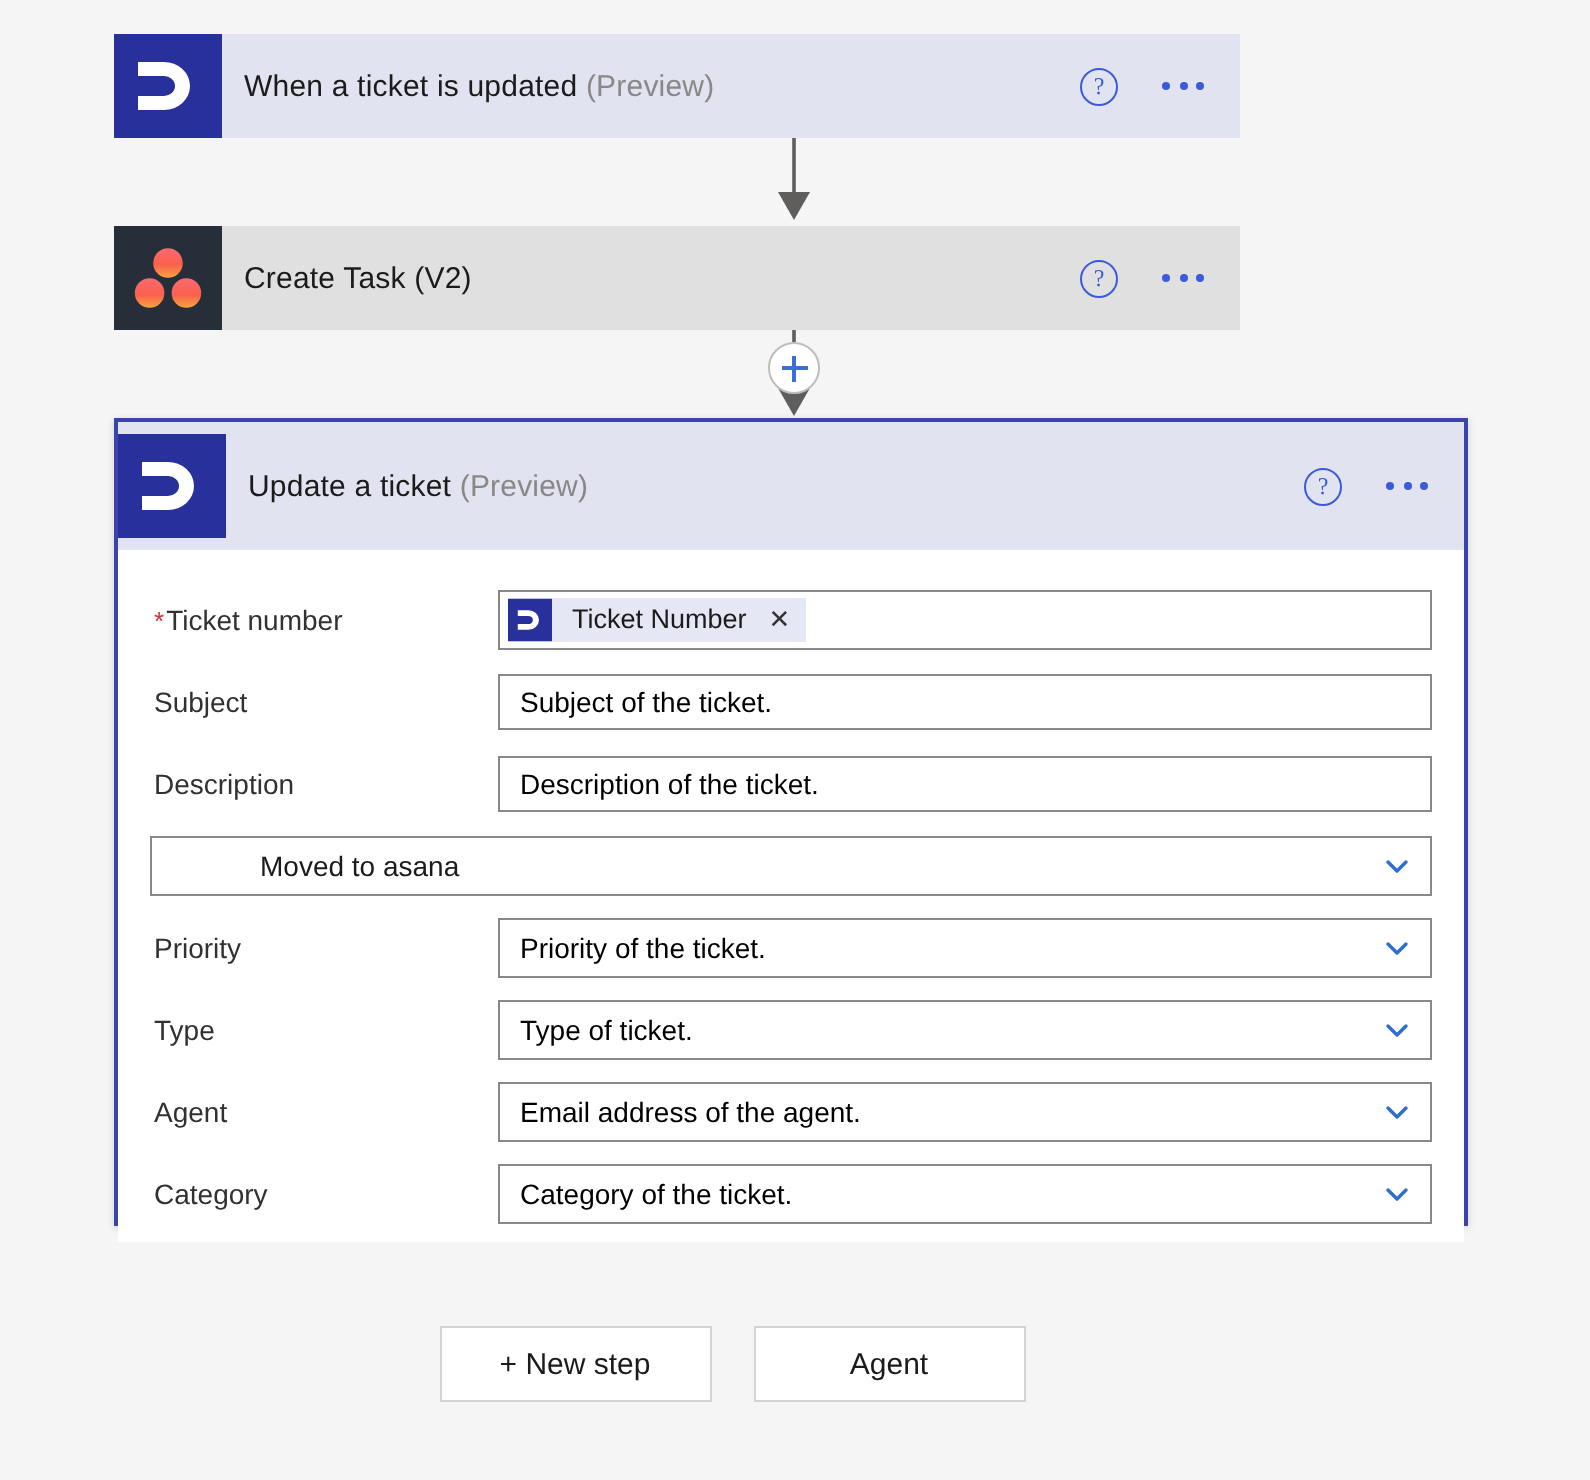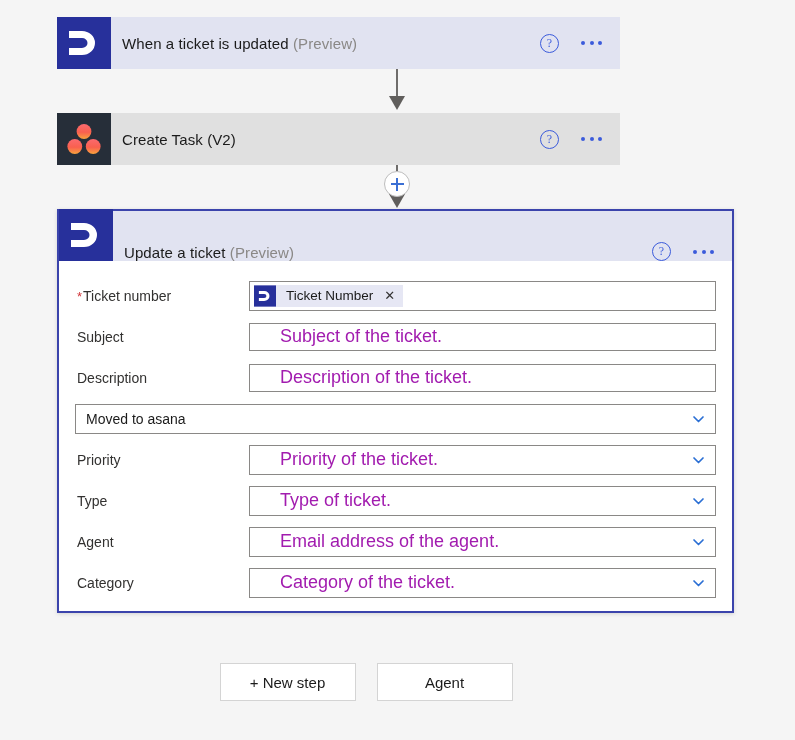--- a/index.html
+++ b/index.html
@@ -124,21 +124,21 @@
     position: absolute;
     left: 57px;
     top: 209px;
     width: 677px;
     height: 404px;
     border: 2px solid #3b44ac;
     background: #ffffff;
     box-shadow: 0 1px 4px rgba(0,0,0,.14);
     z-index: 3;
   }
-  .card-selected .card-head { background: #e1e3f1; height: 50px; align-items: flex-end; }
+  .card-selected .card-head { background: #e1e3f1; height: 64px; }
 
   .card-body {
     padding: 14px 16px 4px 16px;
     background: #ffffff;
   }
 
   
   .form-row {
     display: flex;
     align-items: center;
@@ -165,31 +165,31 @@
     height: 28px;
     border: 1px solid #8a8886;
     background: #ffffff;
     display: flex;
     align-items: center;
     padding: 0 2px 0 10px;
   }
   .field.tall { height: 30px; }
 
   .field .placeholder {
-    color: #a21caf;
-    font-size: 18px;
+    color: #000000;
+    font-size: 14px;
     white-space: nowrap;
     overflow: hidden;
-    margin-left: 20px;
   }
   .field .value {
     color: #1b1b1b;
     font-size: 14px;
     white-space: nowrap;
     overflow: hidden;
+    margin-left: 44px;
   }
 
   .chevron {
     position: absolute;
     right: 9px;
     top: 50%;
     transform: translateY(-50%);
     width: 15px; height: 15px;
     cursor: pointer;
     display: block;

